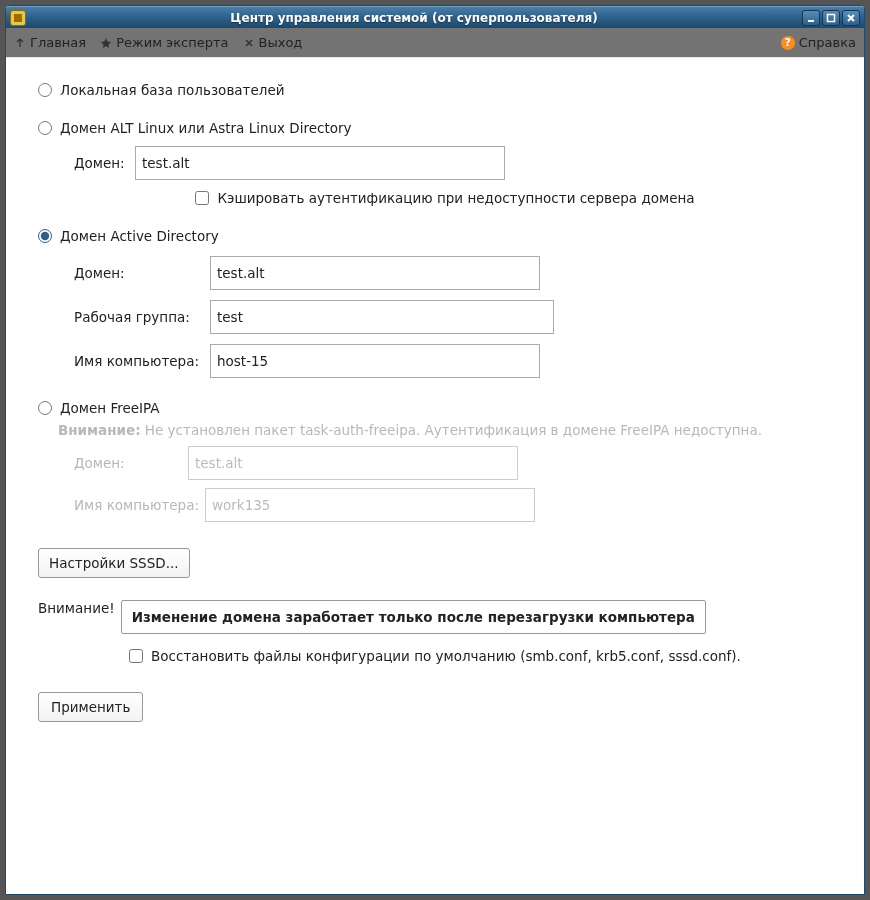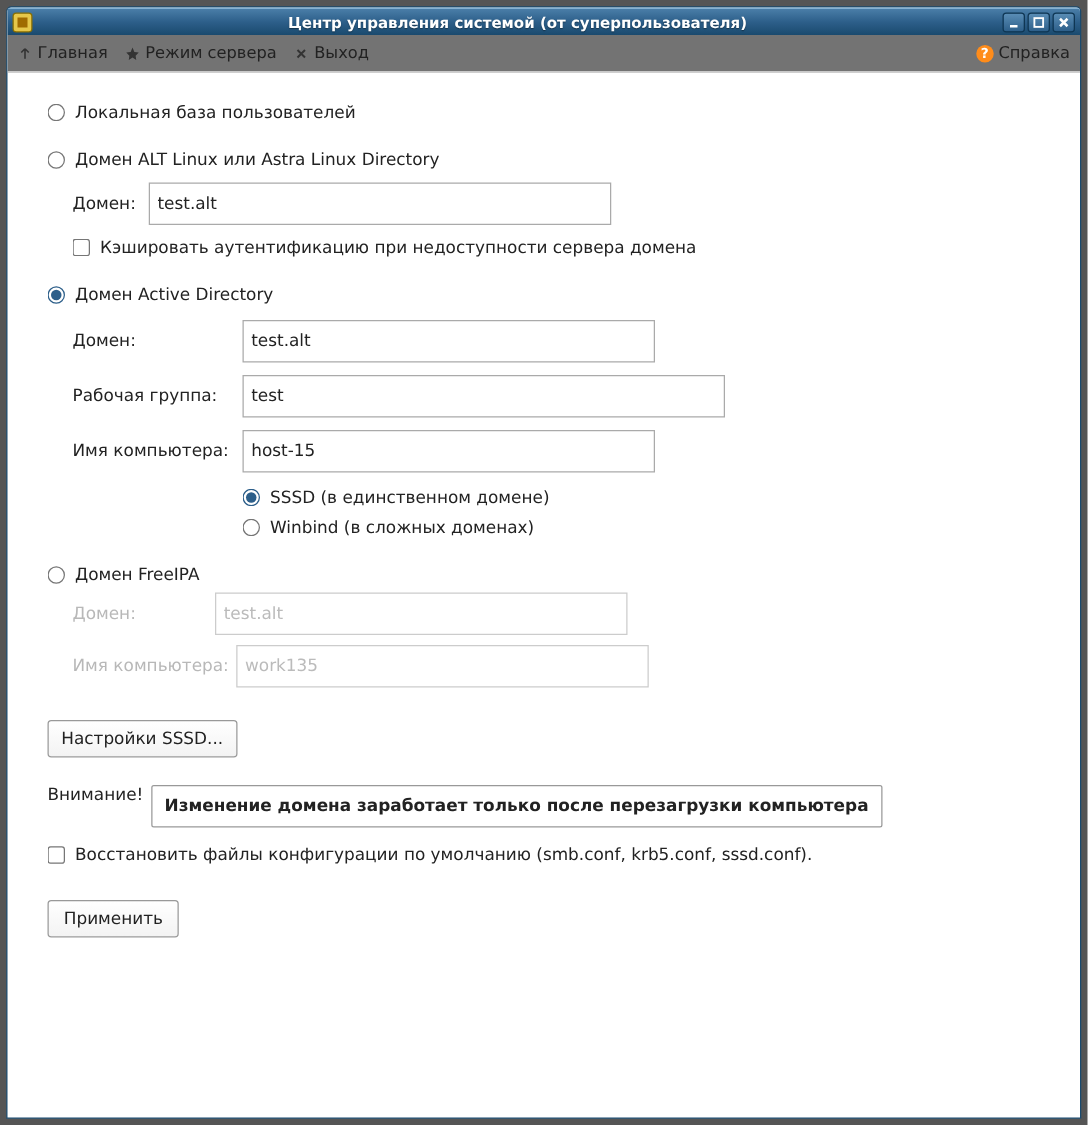--- a/index.html
+++ b/index.html
@@ -23,28 +23,28 @@
     .menuitem { display: inline-flex; align-items: center; gap: 4px; cursor: default; }
     .menuitem .mi-icon { width:12px; height:12px; display:inline-flex; align-items:center; justify-content:center; }
     .menubar .spacer { flex: 1; }
     .help { display: inline-flex; align-items: center; gap: 4px; color: #222; }
     .help .hicon { width:14px;height:14px;border-radius:50%;background:#ff8c1a;color:#fff;font-size:11px;font-weight:bold;display:flex;align-items:center;justify-content:center; }
     .content { flex: 1; padding: 24px 32px 10px 32px; display: flex; flex-direction: column; gap: 22px; font-size: 13.5px; color: #222; overflow: hidden; }
     .radio-row { display: flex; align-items: center; gap: 8px; }
     .radio-row input[type="radio"] { width: 14px; height: 14px; accent-color: #2d5f8a; }
     .sub { margin-left: 20px; display: flex; flex-direction: column; gap: 10px; }
     .field { display: flex; align-items: center; gap: 6px; }
-    .field label { min-width: 55px; }
+    .field label { min-width: 55px; margin-left: 16px; }
     .field-wide label { min-width: 130px; }
     input[type="text"] {
       height: 28px; border: 1px solid #aaa; padding: 16px 6px; font-size: 13.5px; background: #fff; color: #222;
     }
     input[type="text"][disabled] { background: #fff; color: #bbb; border-color:#ccc; }
     .disabled-text { color: #b8b8b8; }
-    .checkbox-row { display: flex; align-items: center; gap: 8px; }
+    .checkbox-row { display: flex; align-items: center; gap: 8px; justify-content: center; }
     .checkbox-row input[type="checkbox"] { width: 14px; height: 14px; accent-color:#2d5f8a; }
     .btn {
       display: inline-block; padding: 6px 10px; font-size: 13.5px;
       background: linear-gradient(to bottom,#fff,#f3f3f3); border: 1px solid #999; border-radius: 3px; color: #222;
     }
     .notice-box {
       border: 1px solid #999; padding: 8px 10px; font-size: 13.5px; font-weight: bold; color: #222;
       border-radius: 2px; background: #fff;
     }
     .attention-label { font-weight: normal; font-size: 13.5px; color:#222; }
@@ -90,21 +90,21 @@
           </svg>
       </span>
       <span>Главная</span>
     </span>
     <span class="menuitem">
       <span class="mi-icon">
         <svg width="12" height="12" viewBox="0 0 12 12">
             <path d="M6 1L7.5 4.5L11 5L8.5 7.5L9 11L6 9L3 11L3.5 7.5L1 5L4.5 4.5Z" fill="#333"></path>
           </svg>
       </span>
-      <span>Режим сервера</span>
+      <span>Режим эксперта</span>
     </span>
     <span class="menuitem">
       <span class="mi-icon">
         <svg width="10" height="10" viewBox="0 0 10 10">
             <path d="M2 2L8 8M8 2L2 8" stroke="#333" stroke-width="1.6"></path>
           </svg>
       </span>
       <span>Выход</span>
     </span>
     <span class="spacer"></span>
@@ -145,45 +145,38 @@
         <input type="radio" name="auth" checked="" style="">
         <span>Домен Active Directory</span>
       </div>
       <div class="sub" style="margin-top:12px;">
         <div class="field field-wide">
           <label>Домен:</label>
           <input type="text" style="width: 330px;" value="test.alt">
         </div>
         <div class="field field-wide">
           <label>Рабочая группа:</label>
-          <input type="text" style="width: 386px;" value="test">
+          <input type="text" style="width: 344px;" value="test">
         </div>
         <div class="field field-wide">
           <label>Имя компьютера:</label>
           <input type="text" style="width: 330px;" value="host-15">
         </div>
-        <div style="margin-left:136px; display:flex; flex-direction:column; gap:8px; margin-top:2px;">
-          <div class="radio-row">
-            <input type="radio" name="adlib" checked="" style="">
-            <span>SSSD (в единственном домене)</span>
-          </div>
-          <div class="radio-row">
-            <input type="radio" name="adlib" style="">
-            <span>Winbind (в сложных доменах)</span>
-          </div>
-        </div>
       </div>
     </div>
 
     <div>
       <div class="radio-row">
         <input type="radio" name="auth" style="">
         <span>Домен FreeIPA</span>
       </div>
       <div class="sub" style="margin-top:6px; gap:8px;">
+        <div class="disabled-text">
+          <span style="font-weight:bold;">Внимание:</span><span> Не установлен пакет task-auth-freeipa. Аутентификация в домене FreeIPA недоступна.</span>
+        </div>
         <div class="field field-wide disabled-text" style="gap:6px;">
           <label style="min-width:108px;">Домен:</label>
           <input type="text" disabled="" style="width: 330px;" value="test.alt">
         </div>
         <div class="field field-wide disabled-text" style="gap:6px;">
           <label style="min-width:108px;">Имя компьютера:</label>
           <input type="text" disabled="" style="width: 330px;" value="work135">
         </div>
       </div>
     </div>

